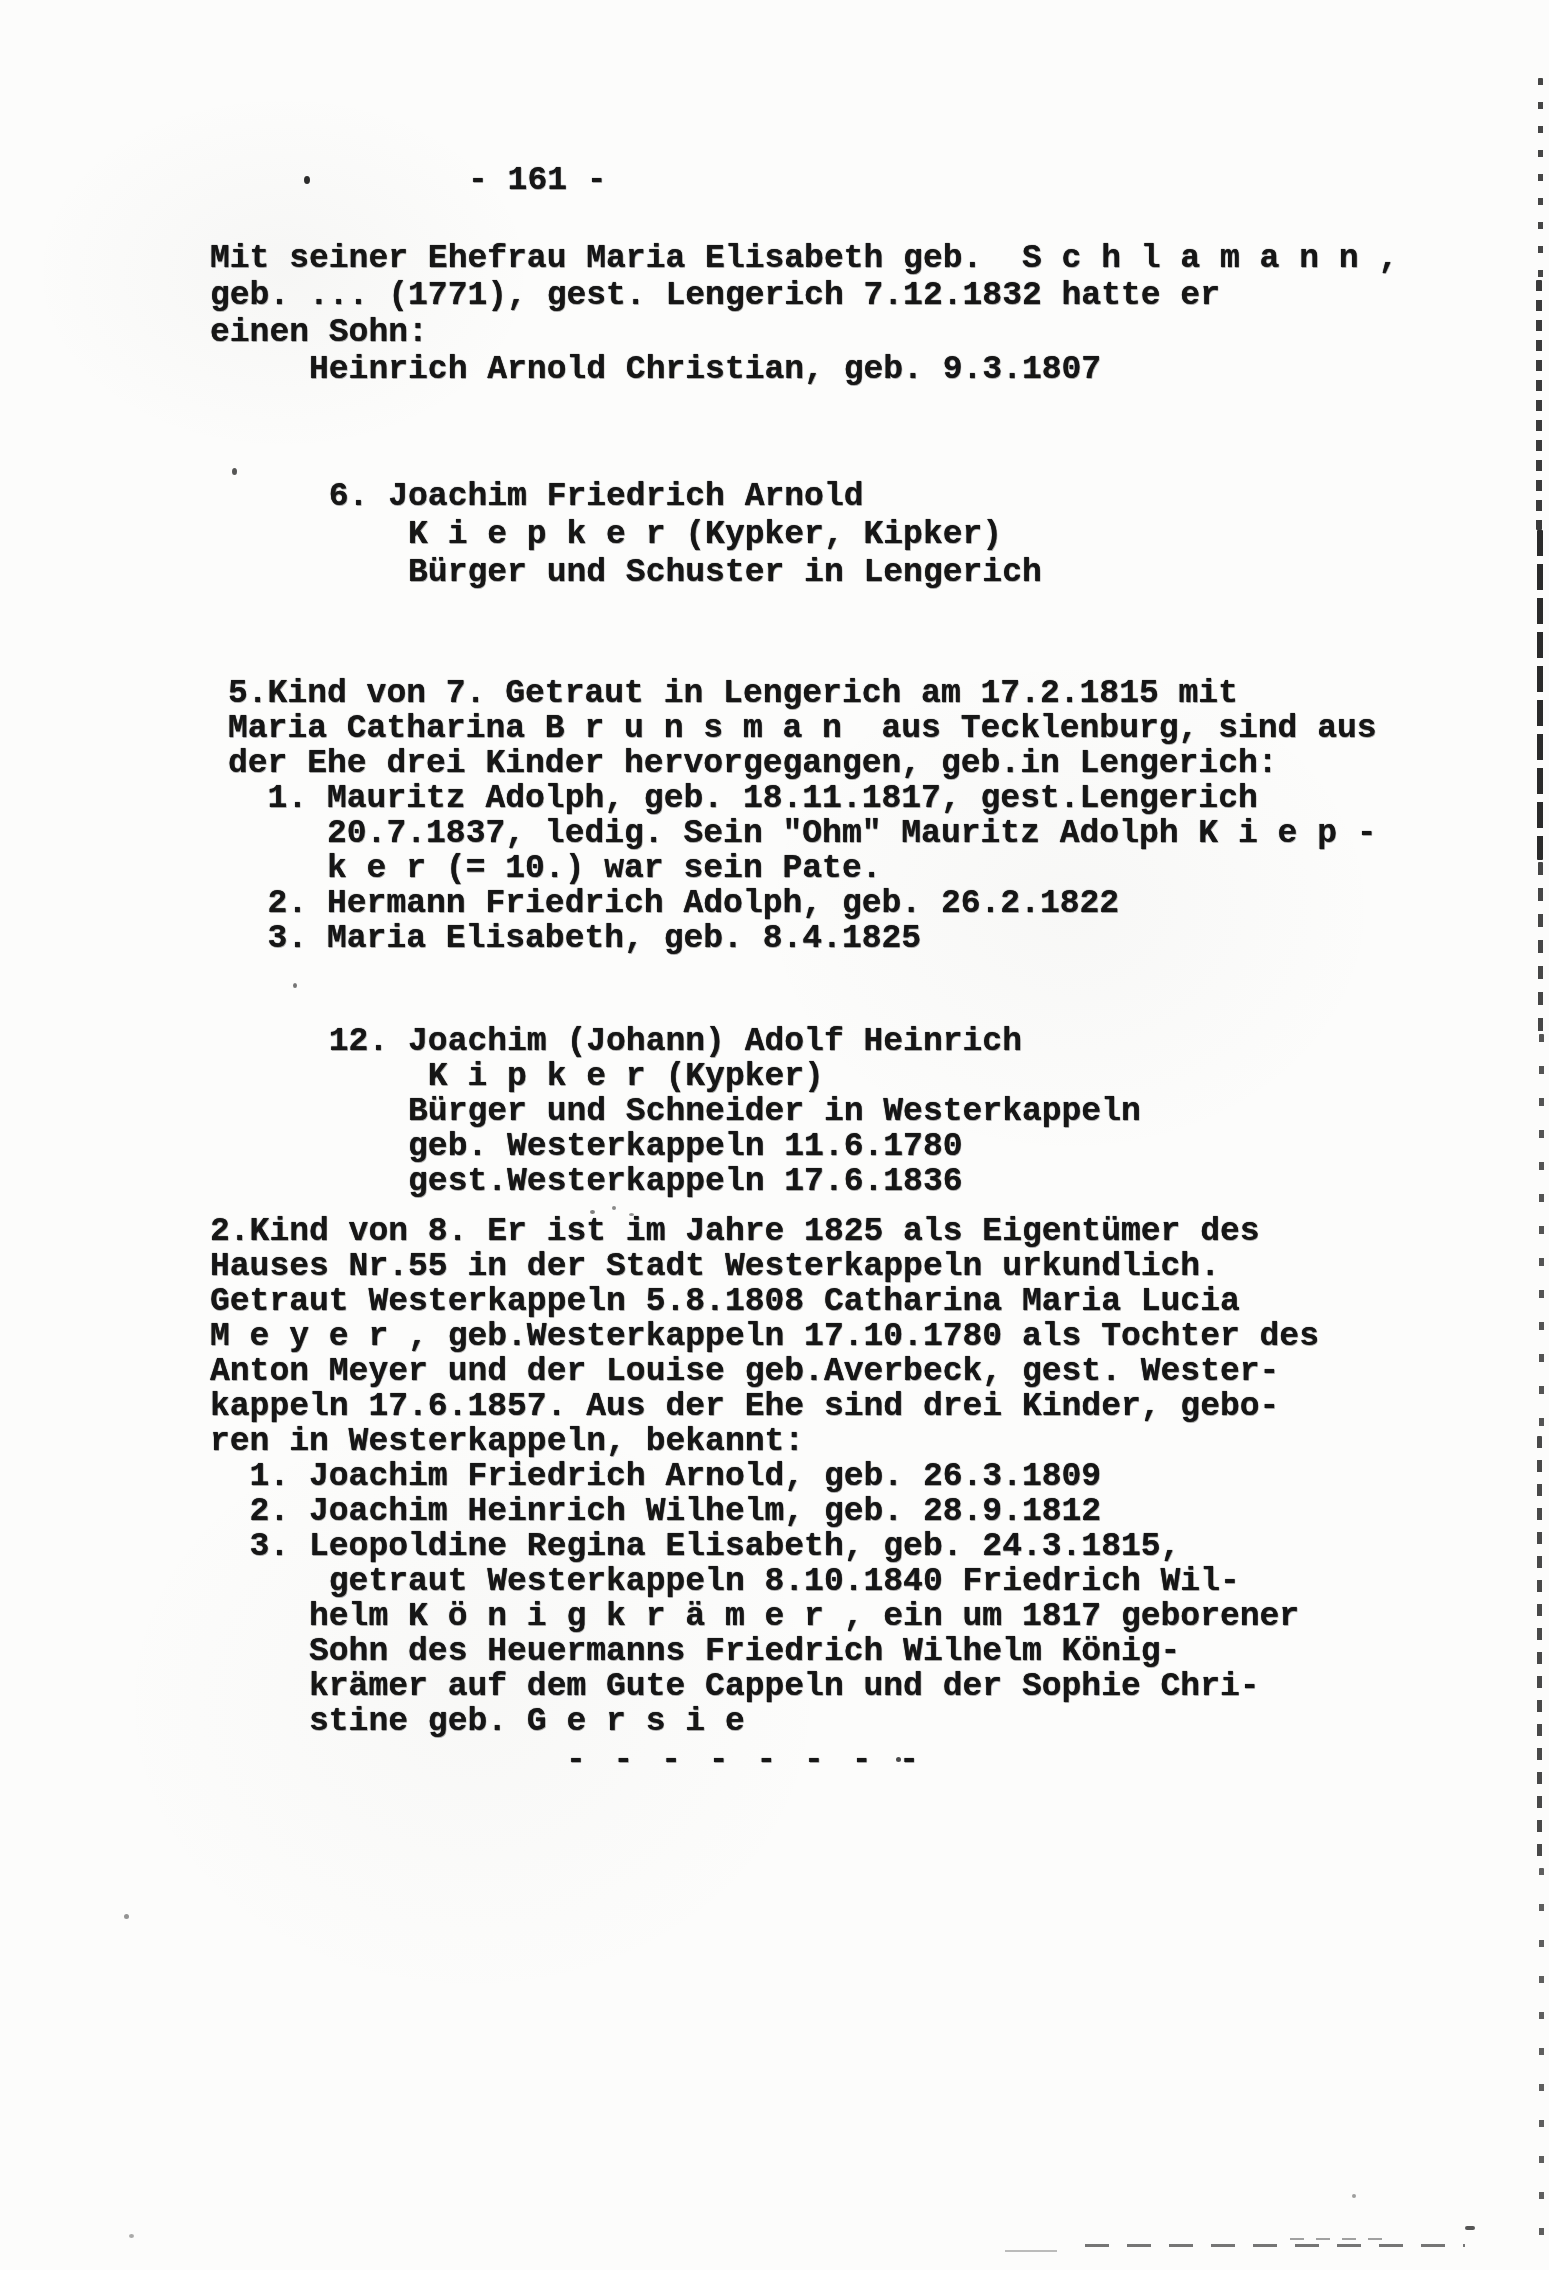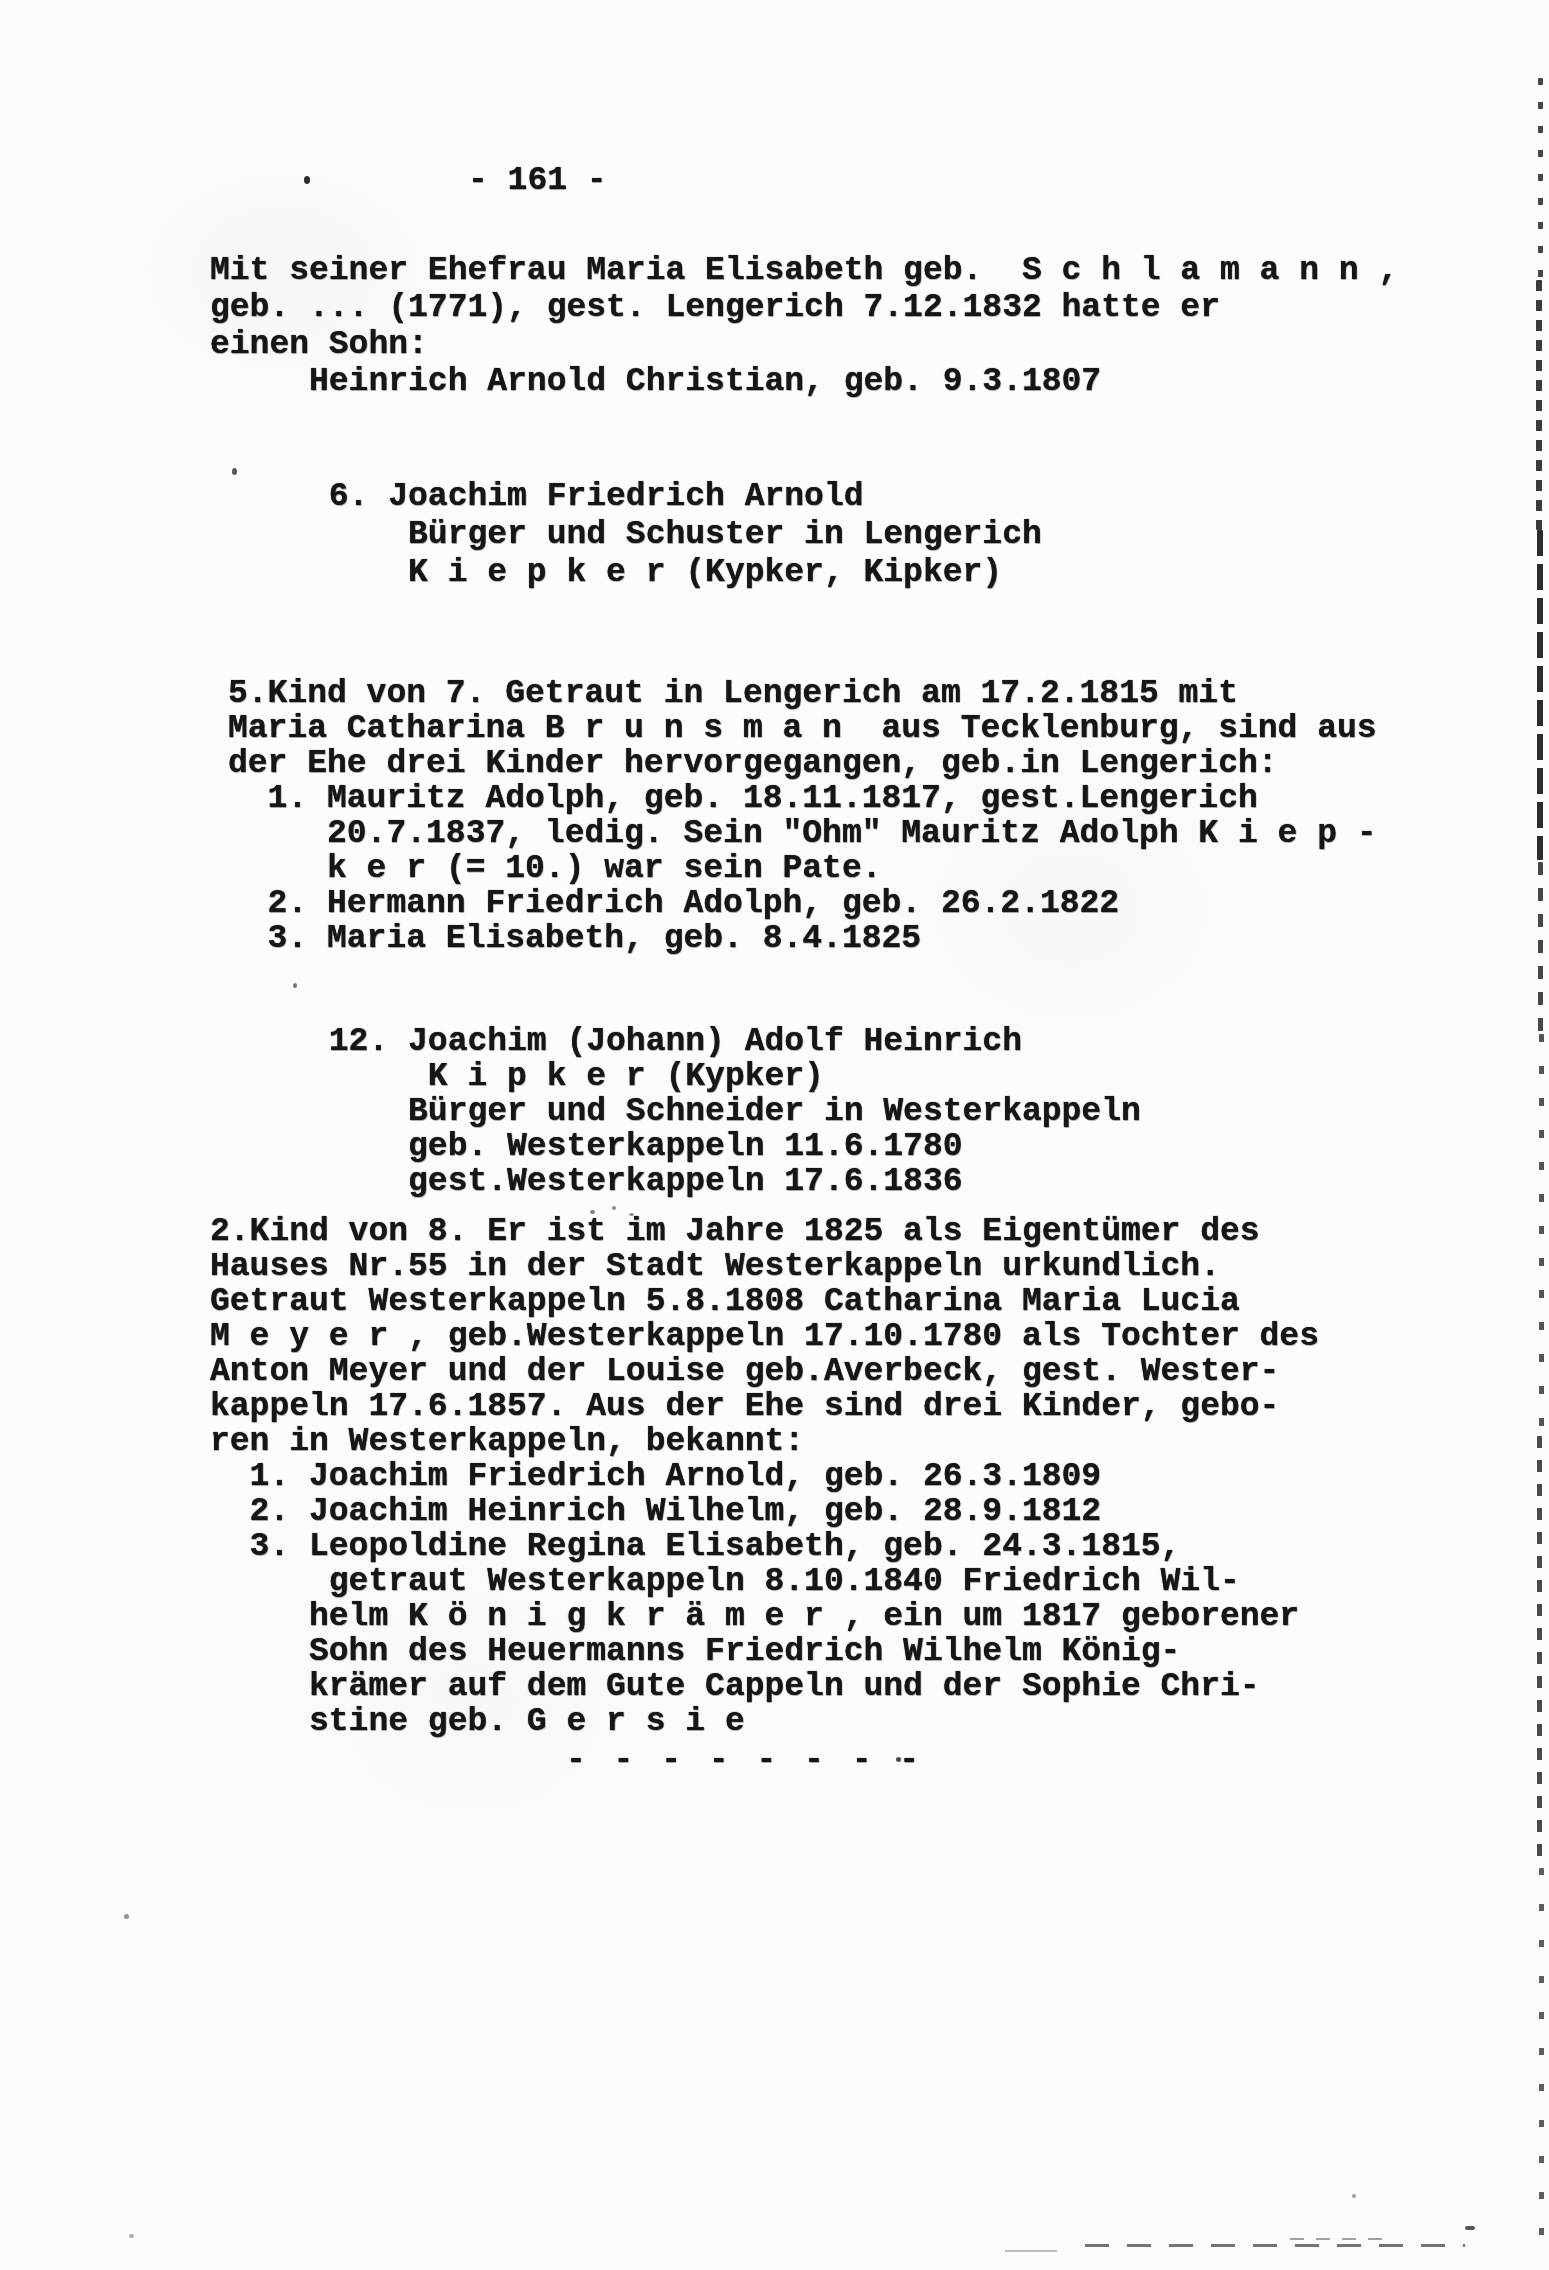--- a/index.html
+++ b/index.html
@@ -20,21 +20,21 @@
   }
   .tw {
     position: absolute;
     white-space: pre;
     font-size: 33px;
     font-weight: 700;
     text-shadow: 0 0 1px rgba(22,22,22,.9), 0.6px 0.6px 0 rgba(22,22,22,.3);
   }
   .tw .line { white-space: pre; }
   .pagenum   { top: 162px;  left: 468px; }
-  .intro     { top: 252px;  left: 210px; line-height: 37px; }
+  .intro     { top: 240px;  left: 210px; line-height: 37px; }
   .sec11     { top: 478px;  left: 210px; line-height: 38px; }
   .para5     { top: 676px;  left: 228px; line-height: 35px; }
   .sec12     { top: 1024px; left: 210px; line-height: 35px; }
   .para2     { top: 1214px; left: 210px; line-height: 35px; }
   .separator { top: 1742px; left: 566px; letter-spacing: 4px; }
   
   .edge { position: absolute; border-radius: 1px; }
   .edge-a { left: 1538px; top: 78px;   width: 5px; height: 200px;
             background: repeating-linear-gradient(180deg, rgba(25,25,25,.8) 0 7px,  transparent 7px 24px); }
   .edge-b { left: 1536px; top: 280px;  width: 6px; height: 250px;
@@ -72,21 +72,21 @@
 </style>
 </head>
 <body>
 
 <div class="page">
 
   <div class="tw pagenum">- 161 -</div>
 
   <div class="tw intro"><div class="line">Mit seiner Ehefrau Maria Elisabeth geb.  S c h l a m a n n ,</div><div class="line">geb. ... (1771), gest. Lengerich 7.12.1832 hatte er</div><div class="line">einen Sohn:</div><div class="line">     Heinrich Arnold Christian, geb. 9.3.1807</div></div>
 
-  <div class="tw sec11"><div class="line">      6. Joachim Friedrich Arnold</div><div class="line">          Bürger und Schuster in Lengerich</div><div class="line">          K i e p k e r (Kypker, Kipker)</div></div>
+  <div class="tw sec11"><div class="line">      6. Joachim Friedrich Arnold</div><div class="line">          K i e p k e r (Kypker, Kipker)</div><div class="line">          Bürger und Schuster in Lengerich</div></div>
 
   <div class="tw para5"><div class="line">5.Kind von 7. Getraut in Lengerich am 17.2.1815 mit</div><div class="line">Maria Catharina B r u n s m a n  aus Tecklenburg, sind aus</div><div class="line">der Ehe drei Kinder hervorgegangen, geb.in Lengerich:</div><div class="line">  1. Mauritz Adolph, geb. 18.11.1817, gest.Lengerich</div><div class="line">     20.7.1837, ledig. Sein "Ohm" Mauritz Adolph K i e p -</div><div class="line">     k e r (= 10.) war sein Pate.</div><div class="line">  2. Hermann Friedrich Adolph, geb. 26.2.1822</div><div class="line">  3. Maria Elisabeth, geb. 8.4.1825</div></div>
 
   <div class="tw sec12"><div class="line">      12. Joachim (Johann) Adolf Heinrich</div><div class="line">           K i p k e r (Kypker)</div><div class="line">          Bürger und Schneider in Westerkappeln</div><div class="line">          geb. Westerkappeln 11.6.1780</div><div class="line">          gest.Westerkappeln 17.6.1836</div></div>
 
   <div class="tw para2"><div class="line">2.Kind von 8. Er ist im Jahre 1825 als Eigentümer des</div><div class="line">Hauses Nr.55 in der Stadt Westerkappeln urkundlich.</div><div class="line">Getraut Westerkappeln 5.8.1808 Catharina Maria Lucia</div><div class="line">M e y e r , geb.Westerkappeln 17.10.1780 als Tochter des</div><div class="line">Anton Meyer und der Louise geb.Averbeck, gest. Wester-</div><div class="line">kappeln 17.6.1857. Aus der Ehe sind drei Kinder, gebo-</div><div class="line">ren in Westerkappeln, bekannt:</div><div class="line">  1. Joachim Friedrich Arnold, geb. 26.3.1809</div><div class="line">  2. Joachim Heinrich Wilhelm, geb. 28.9.1812</div><div class="line">  3. Leopoldine Regina Elisabeth, geb. 24.3.1815,</div><div class="line">      getraut Westerkappeln 8.10.1840 Friedrich Wil-</div><div class="line">     helm K ö n i g k r ä m e r , ein um 1817 geborener</div><div class="line">     Sohn des Heuermanns Friedrich Wilhelm König-</div><div class="line">     krämer auf dem Gute Cappeln und der Sophie Chri-</div><div class="line">     stine geb. G e r s i e</div></div>
 
   <div class="tw separator">- - - - - - - -</div>
 
   <div class="edge edge-a"></div>

